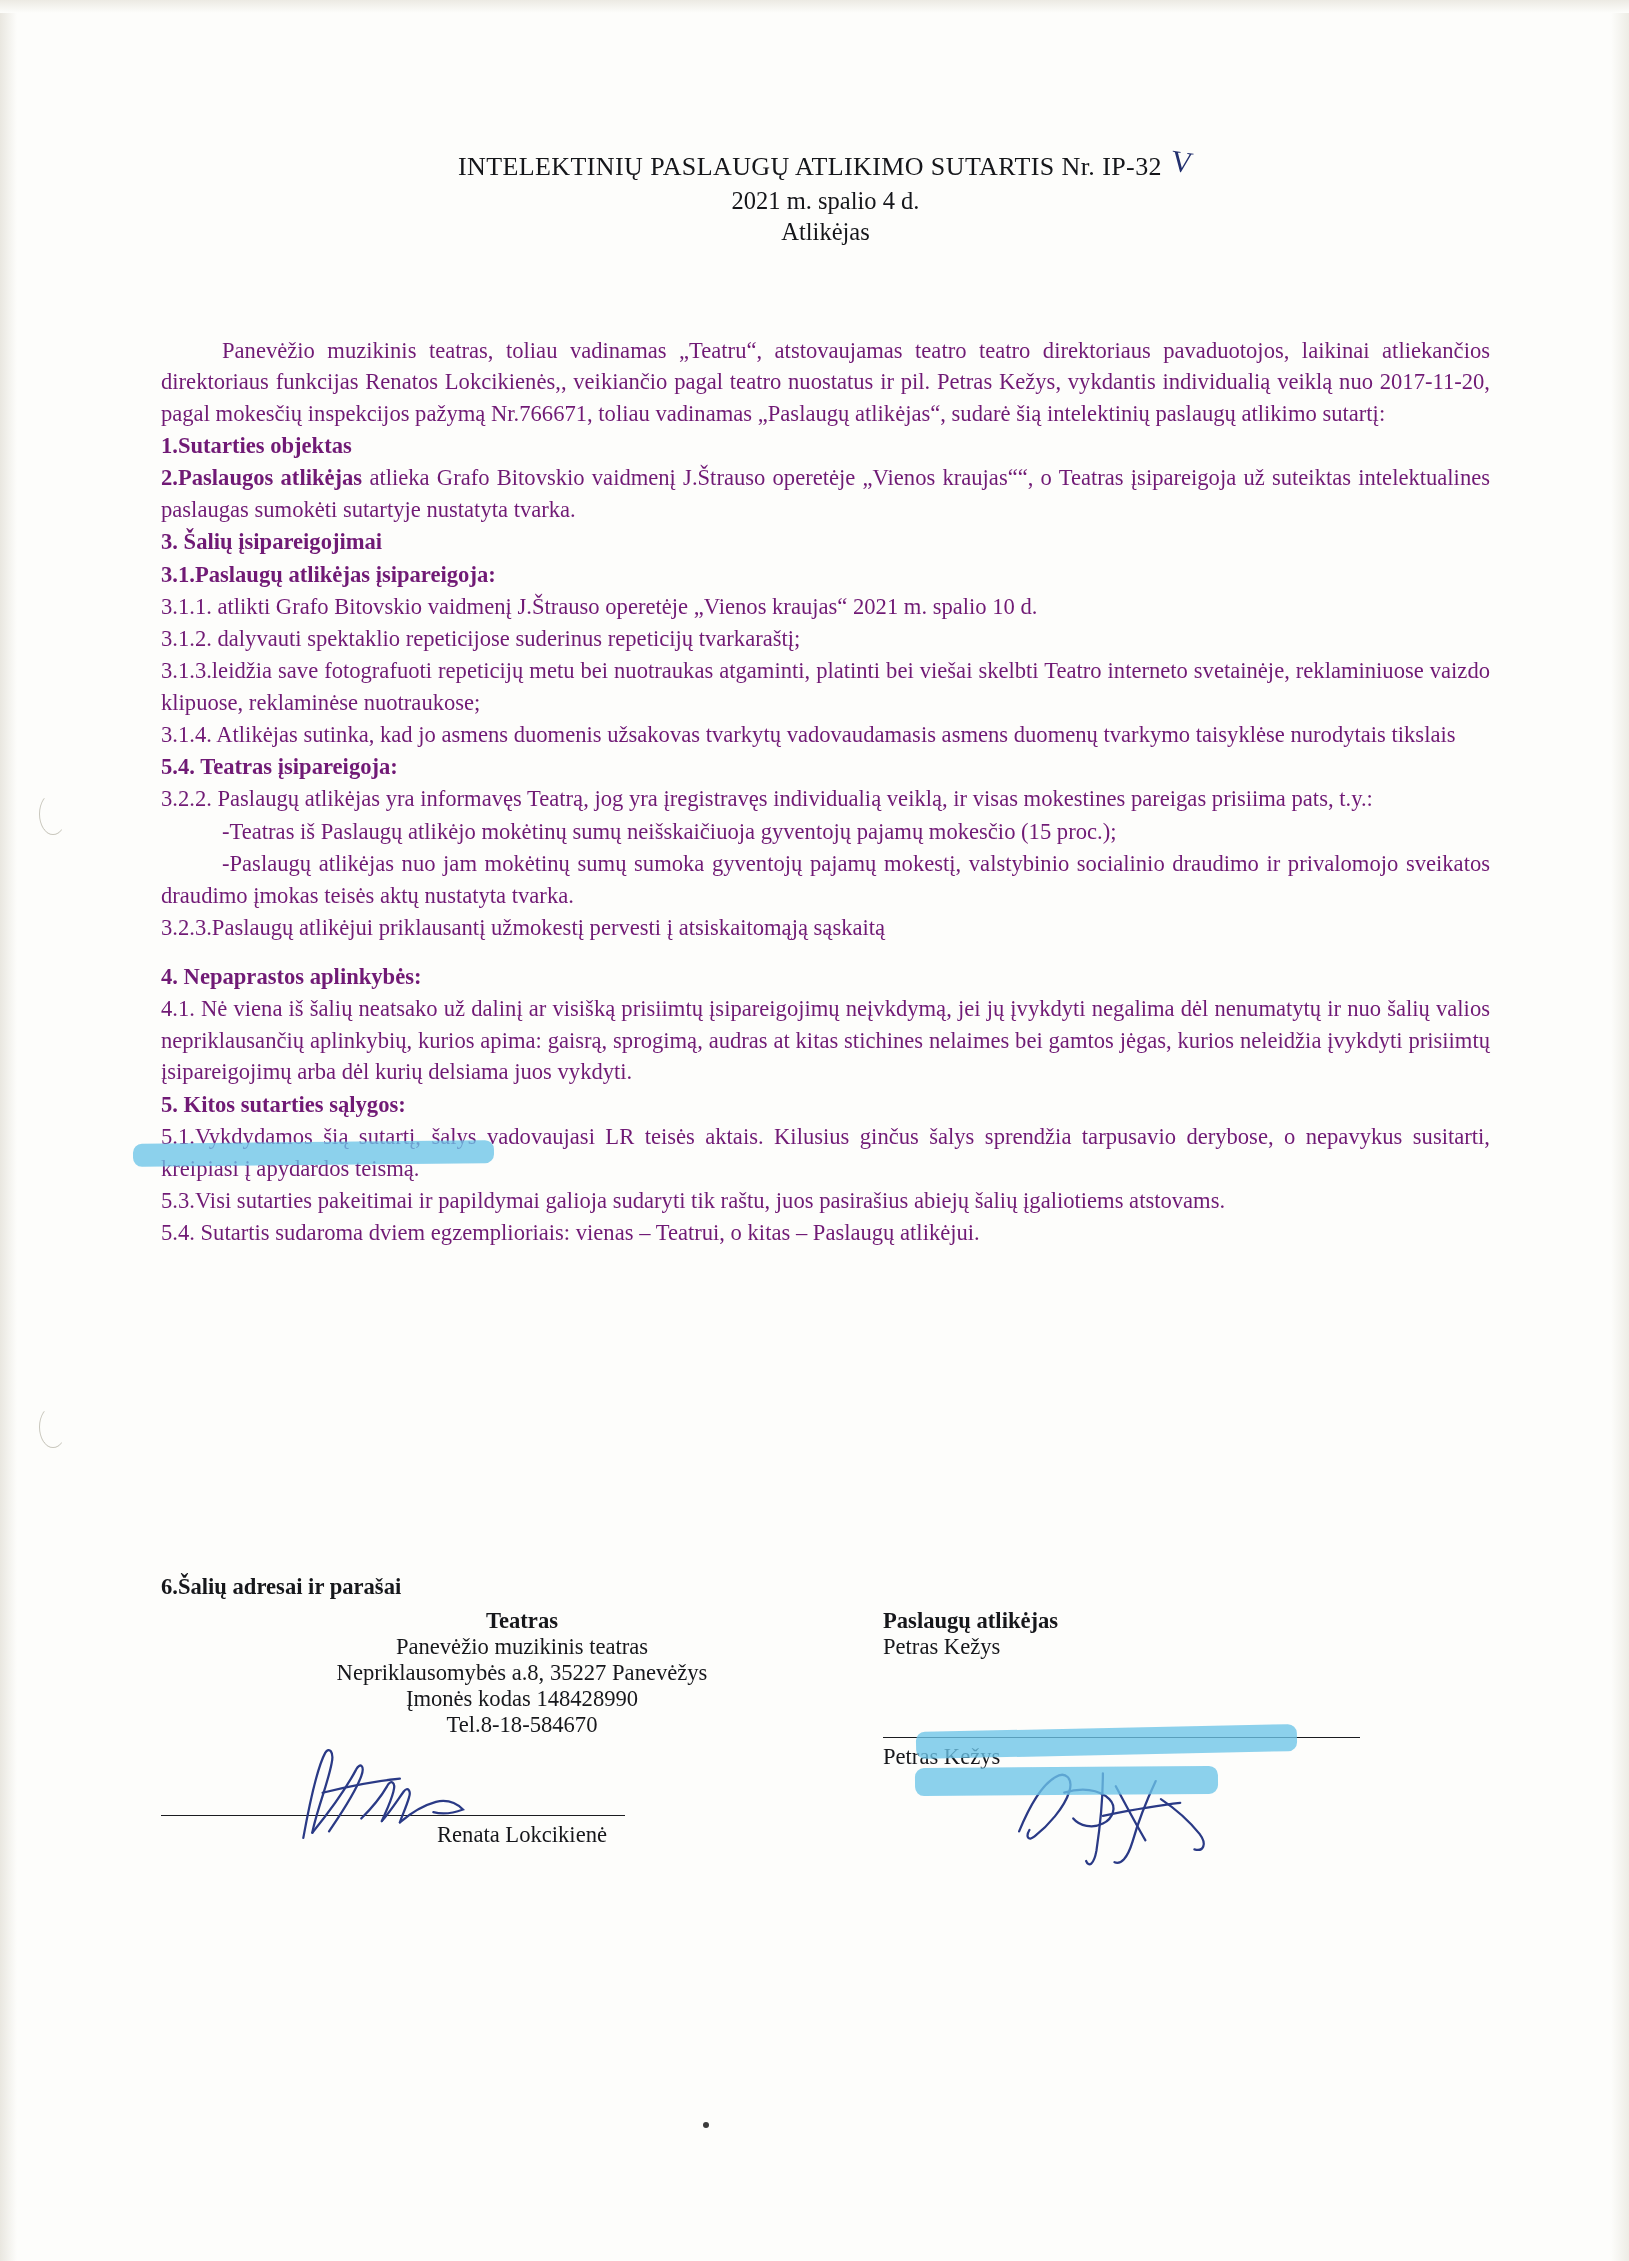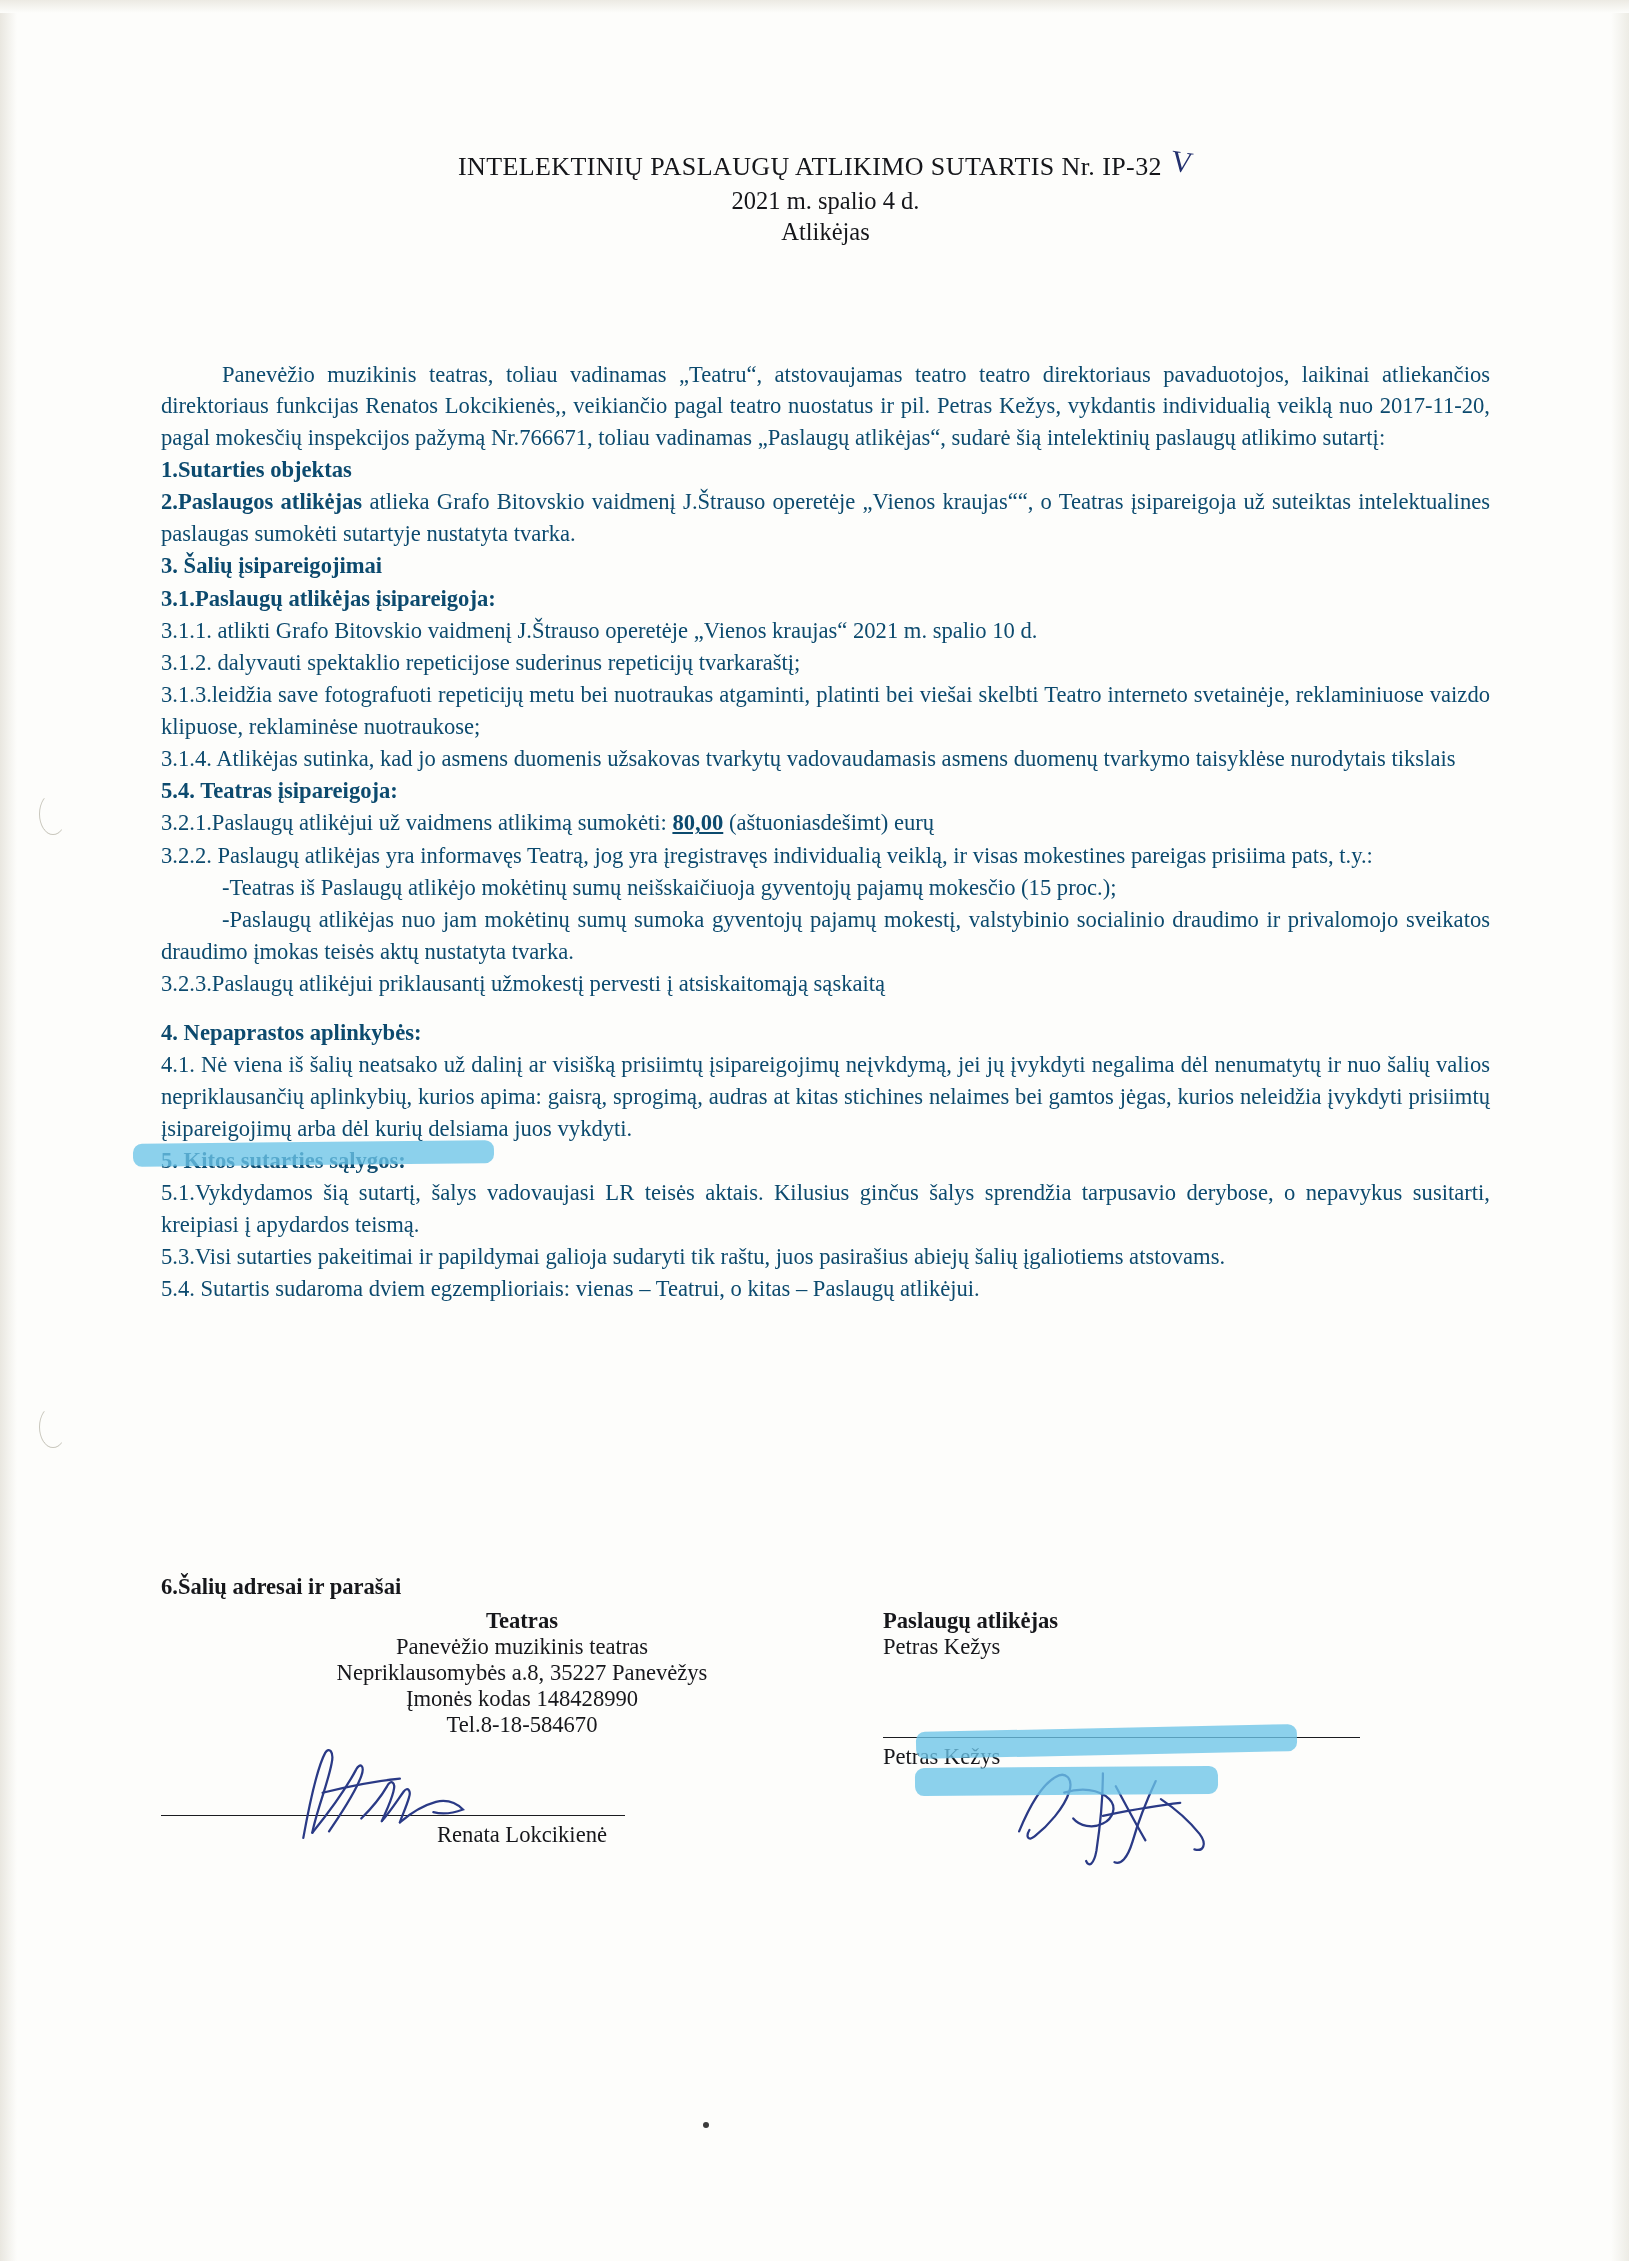--- a/index.html
+++ b/index.html
@@ -66,24 +66,24 @@
     display: inline-block;
     position: relative;
     top: -2.6px;
     margin-left: 9px;
     font-size: 30px;
     color: #23306e;
     font-family: "Liberation Serif", serif;
     transform: rotate(8deg);
   }
   .body-block {
-    margin-top: 113px;
+    margin-top: 89px;
     font-size: 22.6px;
     line-height: 1.40;
-    color: #0c4a6e;
+    color: #701a75;
   }
   p.para {
     margin: 0 0 0.6px 0;
     text-align: justify;
   }
   p.indent {
     text-indent: 61px;
   }
   p.tight {
     margin: 0;
@@ -213,23 +213,20 @@
 
       <p class="para b">3. Šalių įsipareigojimai</p>
 
       <p class="para b">3.1.Paslaugų atlikėjas įsipareigoja:</p>
       <p class="para">3.1.1. atlikti Grafo Bitovskio vaidmenį J.Štrauso operetėje „Vienos kraujas“ 2021 m. spalio 10 d.</p>
       <p class="para">3.1.2. dalyvauti spektaklio  repeticijose suderinus repeticijų tvarkaraštį;</p>
       <p class="para">3.1.3.leidžia save fotografuoti repeticijų metu bei nuotraukas atgaminti, platinti bei viešai skelbti Teatro interneto svetainėje, reklaminiuose vaizdo klipuose, reklaminėse nuotraukose;</p>
       <p class="para">3.1.4. Atlikėjas sutinka, kad jo asmens duomenis užsakovas tvarkytų vadovaudamasis  asmens duomenų tvarkymo taisyklėse nurodytais tikslais</p>
 
       <p class="para b">5.4. Teatras įsipareigoja:</p>
-      <p class="para">
-        <span>3.2.1.Paslaugų atlikėjui už vaidmens atlikimą sumokėti: </span><span class="b u">80,00</span><span> (aštuoniasdešimt) eurų</span>
-      </p>
       <p class="para">3.2.2. Paslaugų atlikėjas yra informavęs Teatrą, jog yra įregistravęs individualią veiklą, ir visas mokestines pareigas prisiima pats, t.y.:</p>
       <p class="para indent">-Teatras iš Paslaugų atlikėjo mokėtinų sumų neišskaičiuoja gyventojų pajamų mokesčio (15 proc.);</p>
       <p class="para indent">-Paslaugų atlikėjas nuo jam mokėtinų sumų sumoka gyventojų pajamų mokestį, valstybinio socialinio draudimo ir privalomojo sveikatos draudimo įmokas teisės aktų nustatyta tvarka.</p>
       <p class="para">3.2.3.Paslaugų       atlikėjui       priklausantį       užmokestį       pervesti       į       atsiskaitomąją       sąskaitą</p>
 
       <div class="gap-md"></div>
 
       <p class="para b">4. Nepaprastos aplinkybės:</p>
       <p class="para">4.1. Nė viena iš šalių neatsako už dalinį ar visišką prisiimtų įsipareigojimų neįvkdymą, jei jų įvykdyti negalima dėl nenumatytų ir nuo šalių valios nepriklausančių aplinkybių, kurios apima: gaisrą, sprogimą, audras at kitas stichines nelaimes bei gamtos jėgas, kurios neleidžia įvykdyti prisiimtų įsipareigojimų arba dėl kurių delsiama juos vykdyti.</p>
 

